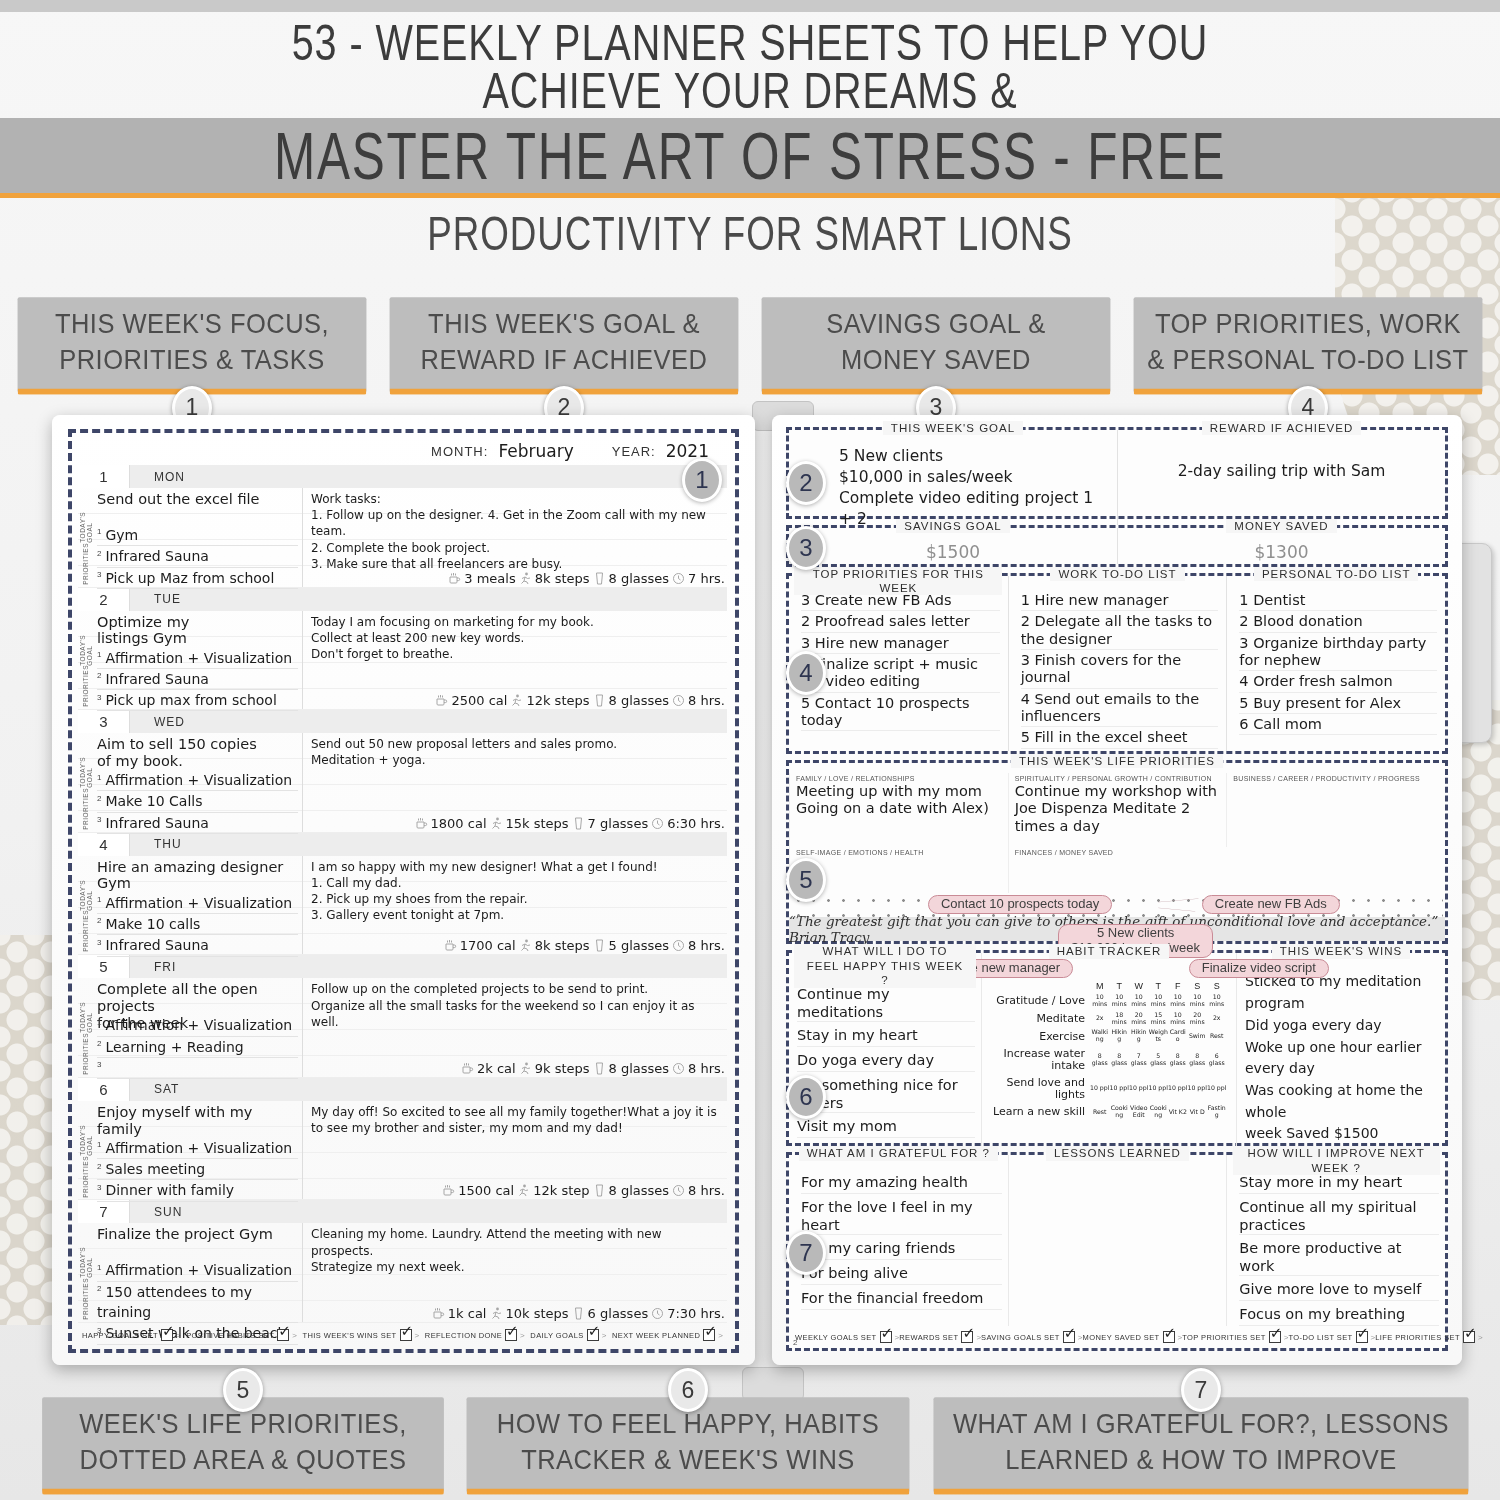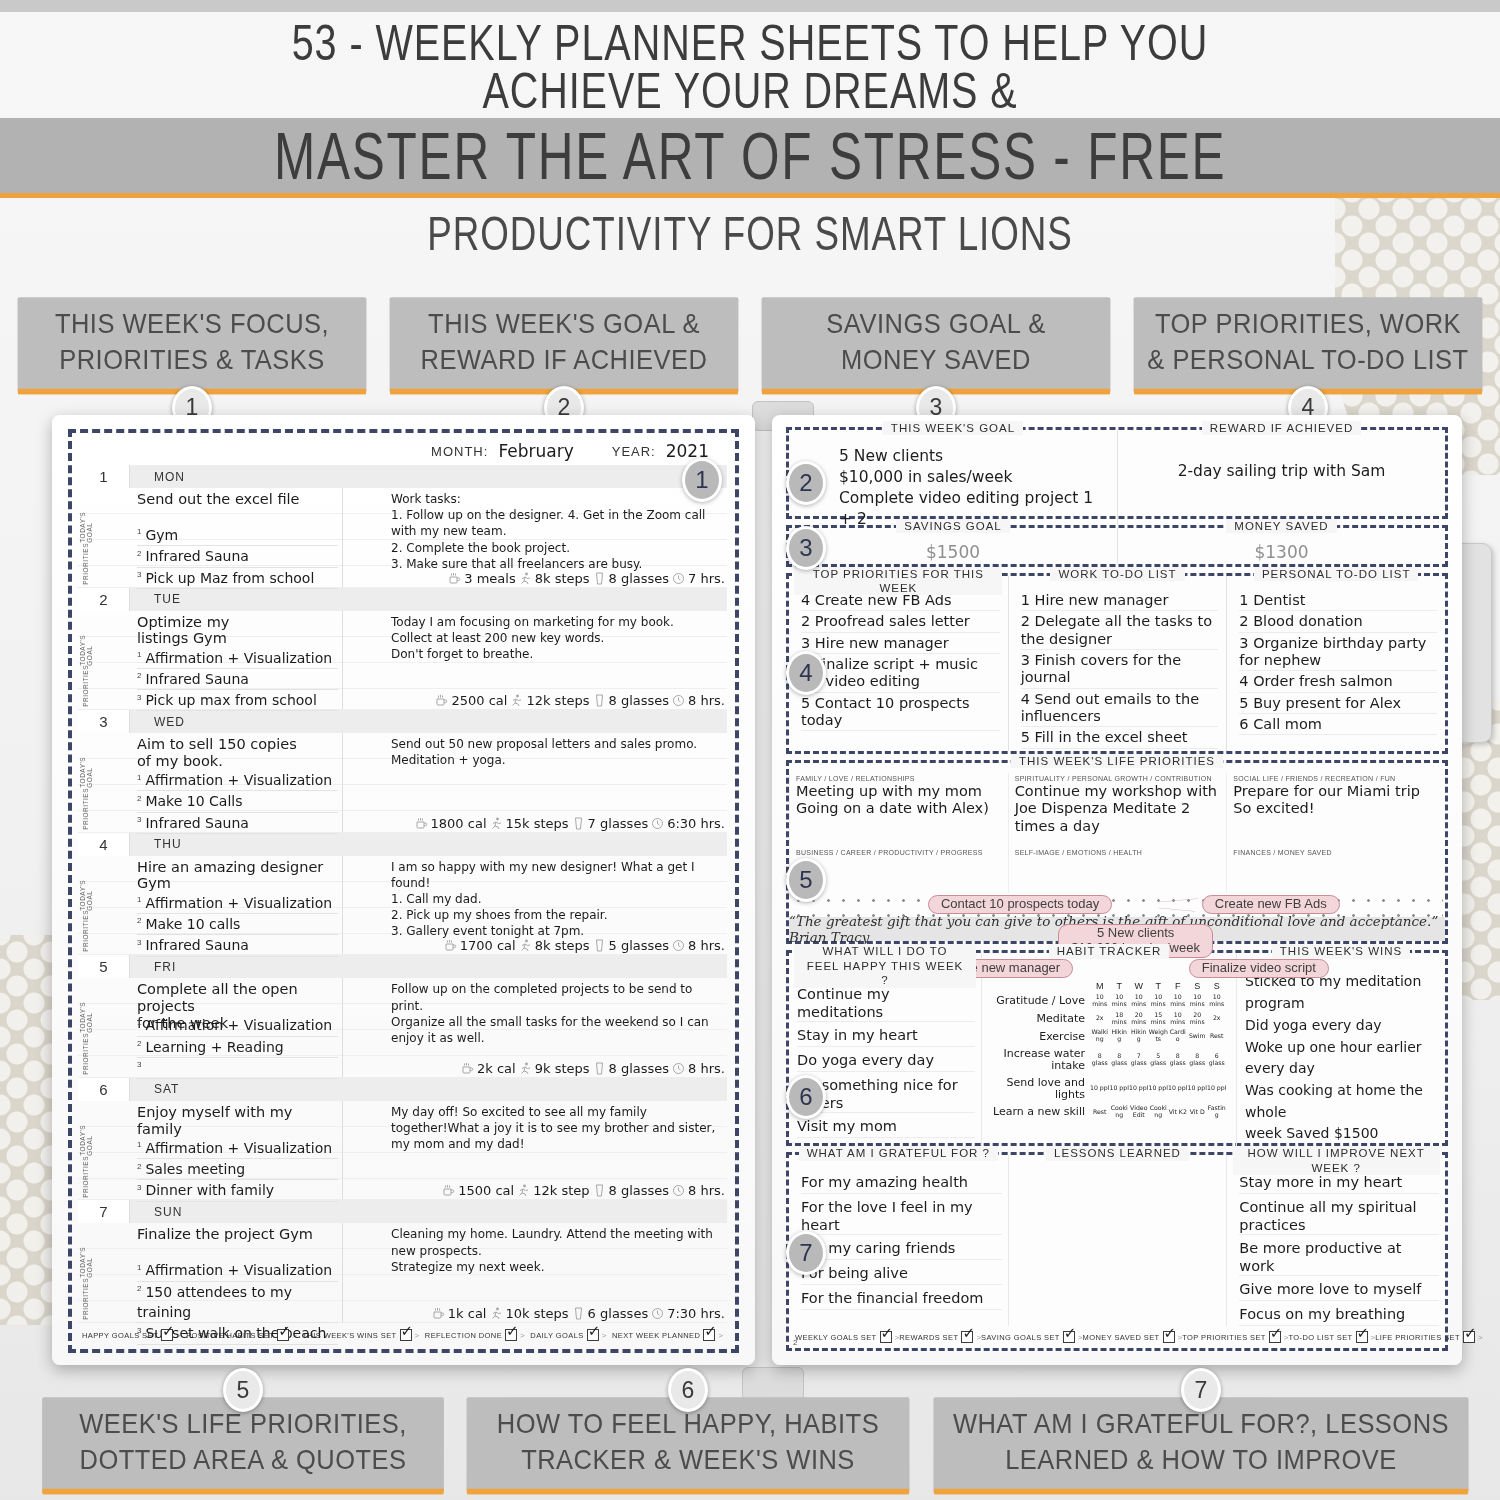--- a/index.html
+++ b/index.html
@@ -61,21 +61,21 @@
   .plabel { font-size:13px; letter-spacing:1px; color:#333; }
   .hand { font-family:"DejaVu Sans", sans-serif; color:#1c1c1c; }
   .monthrow .hand { font-size:17px; }
   .days { flex:1; display:flex; flex-direction:column; min-height:0; }
   .day { flex:1; display:flex; flex-direction:column; min-height:0; border-bottom:1px solid #eee; }
   .day-head { height:23px; background:#ededed; display:flex; align-items:center; flex:none; }
   .day-num { width:52px; height:100%; background:#fff; border-right:1px solid #ddd; display:flex;
     align-items:center; justify-content:center; font-size:15px; color:#333; }
   .day-name { padding-left:24px; font-size:12px; letter-spacing:1px; color:#333;text-align:center; }
   .day-body { flex:1; display:flex; min-height:0; position:relative;
-    background:repeating-linear-gradient(180deg, transparent 0 25px, #efefef 25px 26px);gap:40px; }
+    background:repeating-linear-gradient(180deg, transparent 0 25px, #efefef 25px 26px); }
   .side-col { width:15px; flex:none; display:flex; flex-direction:column; justify-content:space-between;
     align-items:center; padding:2px 0; }
   .vlabel { writing-mode:vertical-rl; transform:rotate(180deg); font-size:6.5px; letter-spacing:.5px; color:#666; }
   .day-left { width:210px; flex:none; border-right:1px solid #ddd; padding:3px 4px 0 4px;
     display:flex; flex-direction:column; }
   .day-goal { font-size:14.5px; line-height:1.15; min-height:33px; white-space:pre-line; }
   .prio { list-style:none; counter-reset:pr; margin-top:1px; }
   .prio li { counter-increment:pr; font-size:14px; line-height:1.45; border-bottom:1px solid #e3e3e3; min-height:21px; }
   .prio li::before { content:counter(pr); font-size:8px; color:#444; vertical-align:super; margin-right:4px;
     font-family:"Liberation Sans",sans-serif; }
@@ -603,21 +603,21 @@
             <span class="chip">MONEY SAVED</span>
             <div class="sav-val hand">$1300</div>
           </div>
         </div>
 
         <div class="sec sec-todo">
           <div class="cell">
             <span class="chip">TOP PRIORITIES FOR THIS WEEK</span>
             <div class="tlist">
 
-            <div>4 Create new FB Ads</div>
+            <div>3 Create new FB Ads</div>
                 <div>2 Proofread sales letter</div>
                 <div>3 Hire new manager</div>
                 <div>4 Finalize script + music for video editing</div>
                 <div>5 Contact 10 prospects today</div>
               </div>
           </div>
           <div class="cell">
             <span class="chip">WORK TO-DO LIST</span>
             <div class="tlist">
 
@@ -646,24 +646,20 @@
           <span class="chip">THIS WEEK'S LIFE PRIORITIES</span>
           <div class="life-grid" style="margin-top:10px">
 
           <div class="life-cell">
               <div class="life-cat">FAMILY / LOVE / RELATIONSHIPS</div>
               <div class="life-text hand">Meeting up with my mom Going on a date with Alex)</div>
             </div>
               <div class="life-cell">
               <div class="life-cat">SPIRITUALITY / PERSONAL GROWTH / CONTRIBUTION</div>
               <div class="life-text hand">Continue my workshop with Joe Dispenza Meditate 2 times a day</div>
-            </div>
-              <div class="life-cell">
-              <div class="life-cat">SOCIAL LIFE / FRIENDS / RECREATION / FUN</div>
-              <div class="life-text hand">Prepare for our Miami trip So excited!</div>
             </div>
               <div class="life-cell">
               <div class="life-cat">BUSINESS / CAREER / PRODUCTIVITY / PROGRESS</div>
               <div class="life-text hand"></div>
             </div>
               <div class="life-cell">
               <div class="life-cat">SELF-IMAGE / EMOTIONS / HEALTH</div>
               <div class="life-text hand"></div>
             </div>
               <div class="life-cell">

